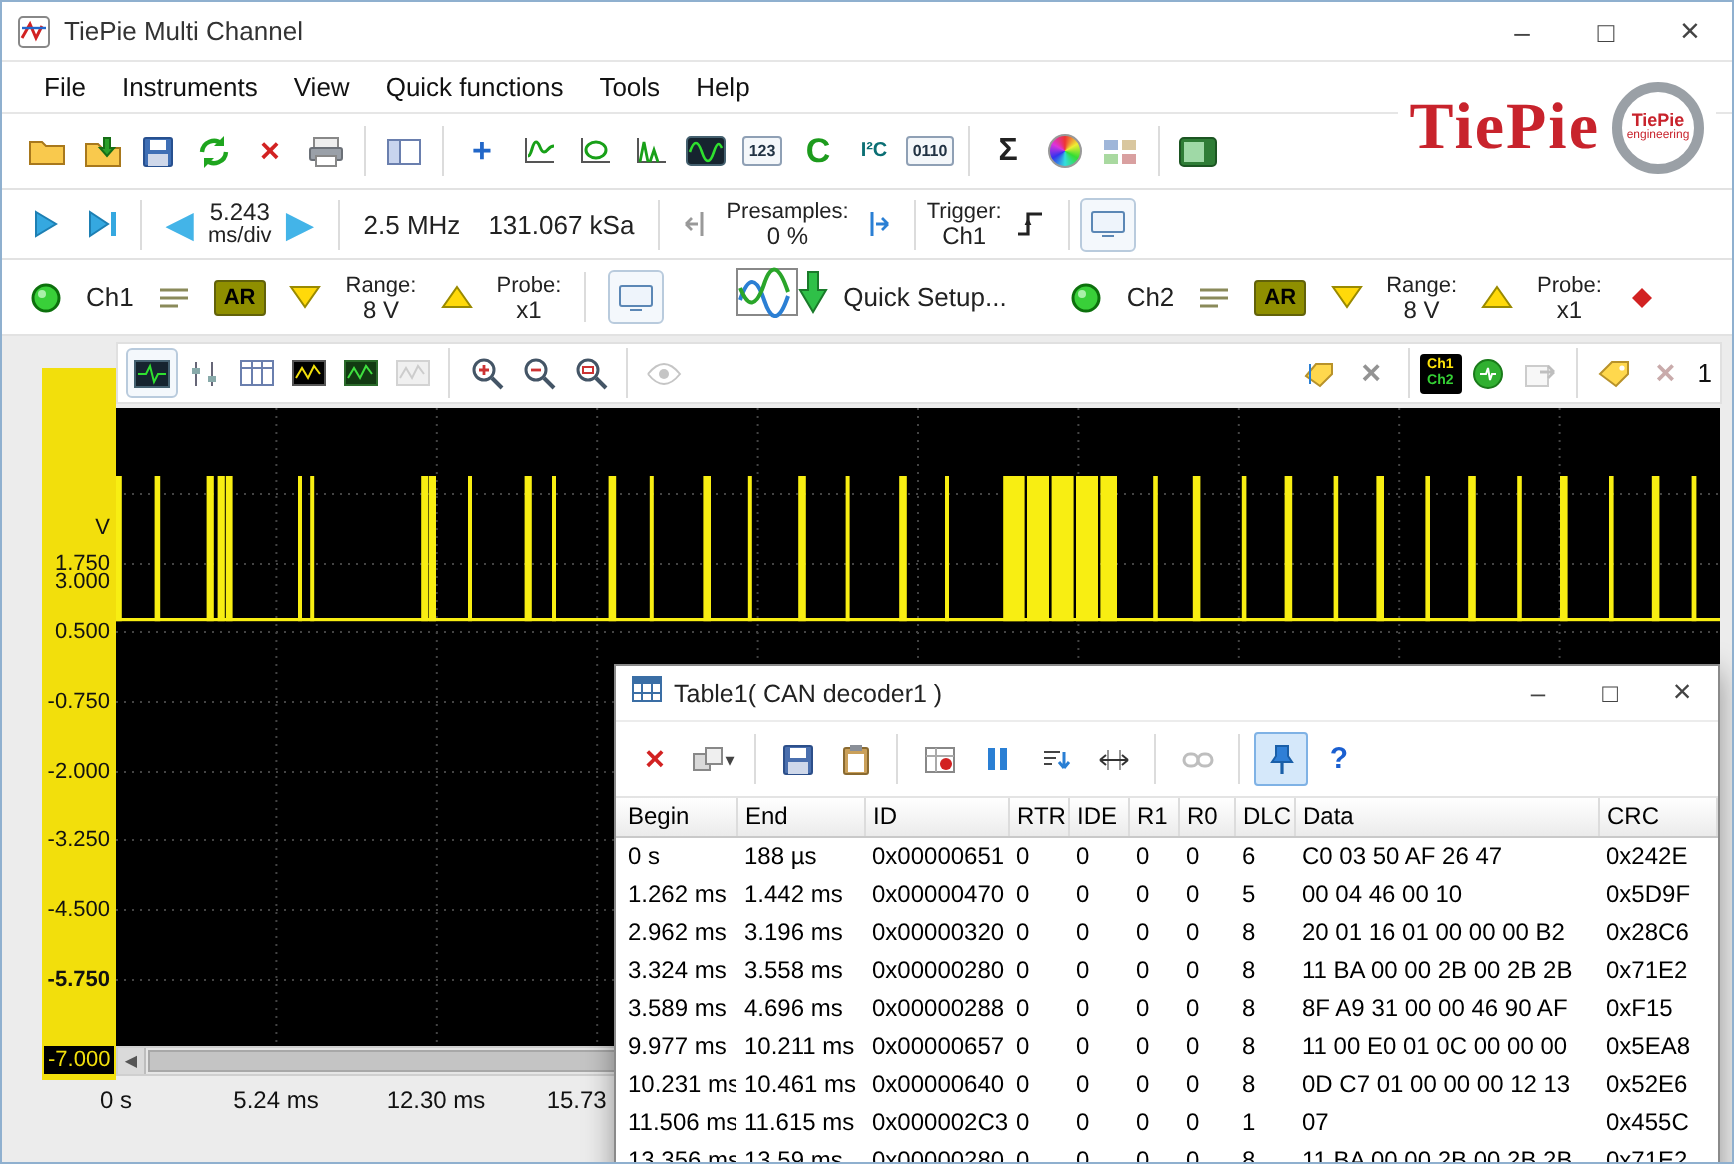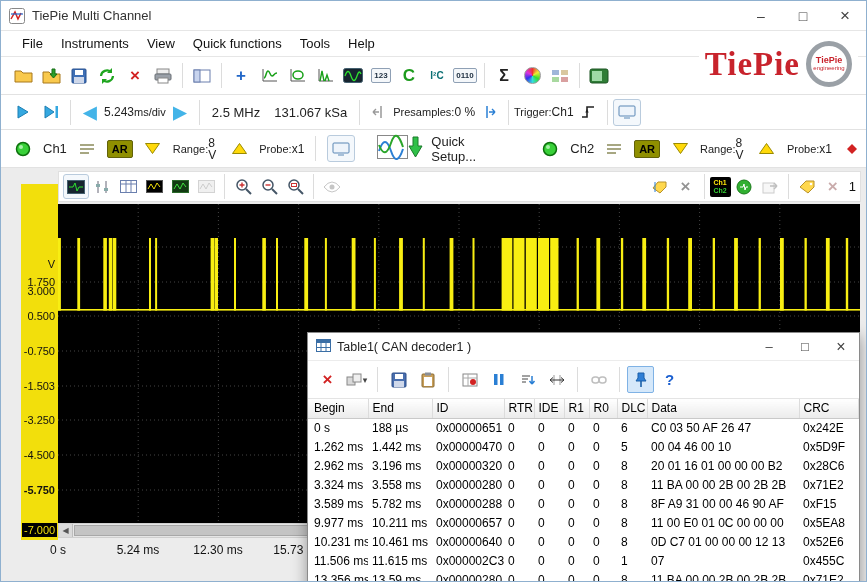--- a/index.html
+++ b/index.html
@@ -44,21 +44,21 @@
   .logo { position:absolute; top:36px; right:8px; height:54px; display:flex; align-items:center; gap:6px;
           padding:2px 6px; background:#fff; }
   .logo-text { font-family:"Liberation Serif", serif; font-weight:bold; font-size:33px; color:#c8232c;
                letter-spacing:1px; line-height:1; }
   .logo-badge { width:46px; height:46px; border-radius:50%; border:5px solid #9aa0a6; background:#fff;
                 display:flex; flex-direction:column; align-items:center; justify-content:center; }
   .lb1 { font-size:9px; font-weight:bold; color:#c8232c; line-height:9px; }
   .lb2 { font-size:6px; color:#c8232c; line-height:7px; }
 
   
-  .stack { display:flex; flex-direction:row; align-items:center; line-height:12px; }
+  .stack { display:flex; flex-direction:column; align-items:center; line-height:12px; }
   .stack .s1 { font-size:12px; color:#222; }
   .stack .s2 { font-size:11px; color:#222; }
   .val { font-size:13px; color:#222; }
 
   
   .ch-group { display:flex; align-items:center; gap:6px; }
   .ar-chip { background:#8f8f00; border:1px solid #62620a; color:#000; font-size:11px; font-weight:bold;
              padding:2px 4px; border-radius:2px; }
 
   
@@ -342,21 +342,21 @@
       </span>
       <div class="sep"></div>
       <span class="btn bordered">
         <svg width="18" height="14">
             <rect x="1" y="1" width="16" height="10" rx="1" fill="#eef4fb" stroke="#5b87b5"></rect>
             <path d="M6 13h6" stroke="#5b87b5"></path>
           </svg>
         </span>
     </div>
 
-    <div class="ch-group" style="margin-left:22px;">
+    <div class="ch-group" style="margin-left:36px;">
       <span>
         <svg width="48" height="26">
             <rect x="0.5" y="1.5" width="30" height="23" fill="#fff" stroke="#888"></rect>
             <path d="M2 17c4-12 8-12 12 0s8 10 12-2" stroke="#2b7fd4" fill="none" stroke-width="2"></path>
             <path d="M2 11c4 10 8 10 12-2s8-8 12 4" stroke="#2aa52a" fill="none" stroke-width="2"></path>
             <path d="M36 3v9h-4l6.5 11 6.5-11h-4V3z" fill="#2fc048" stroke="#1a7a2a"></path>
           </svg></span>
       <span class="val">Quick Setup...</span>
     </div>
 
@@ -504,21 +504,21 @@
       <span class="btn disabled ticon red">×</span>
       <span class="gcount">1</span>
     </div>
 
     <div class="ygutter">
       <span class="ylab" style="top:56px;margin-top:44px;">3.000</span>
       <span class="ylab" style="top:73px;">V</span>
       <span class="ylab" style="top:91px;">1.750</span>
       <span class="ylab" style="top:125px;">0.500</span>
       <span class="ylab" style="top:160px;">-0.750</span>
-      <span class="ylab" style="top:195px;">-1.503</span>
+      <span class="ylab" style="top:195px;">-2.000</span>
       <span class="ylab" style="top:229px;">-3.250</span>
       <span class="ylab" style="top:264px;">-4.500</span>
       <span class="ylab" style="top:299px;font-weight:bold;">-5.750</span>
       <span class="ybottom">-7.000</span>
     </div>
 
     <div class="plot">
       <svg width="802" height="319">
           <line x1="0" y1="43" x2="802" y2="43" stroke="#444444" stroke-width="1" stroke-dasharray="1 3"></line>
           <line x1="0" y1="78" x2="802" y2="78" stroke="#444444" stroke-width="1" stroke-dasharray="1 3"></line>
@@ -744,21 +744,21 @@
             <td>0</td>
             <td>0</td>
             <td>0</td>
             <td>0</td>
             <td>8</td>
             <td>11 BA 00 00 2B 00 2B 2B</td>
             <td>0x71E2</td>
           </tr>
           <tr>
             <td>3.589 ms</td>
-            <td>5.782 ms</td>
+            <td>4.696 ms</td>
             <td>0x00000288</td>
             <td>0</td>
             <td>0</td>
             <td>0</td>
             <td>0</td>
             <td>8</td>
             <td>8F A9 31 00 00 46 90 AF</td>
             <td>0xF15</td>
           </tr>
           <tr>

